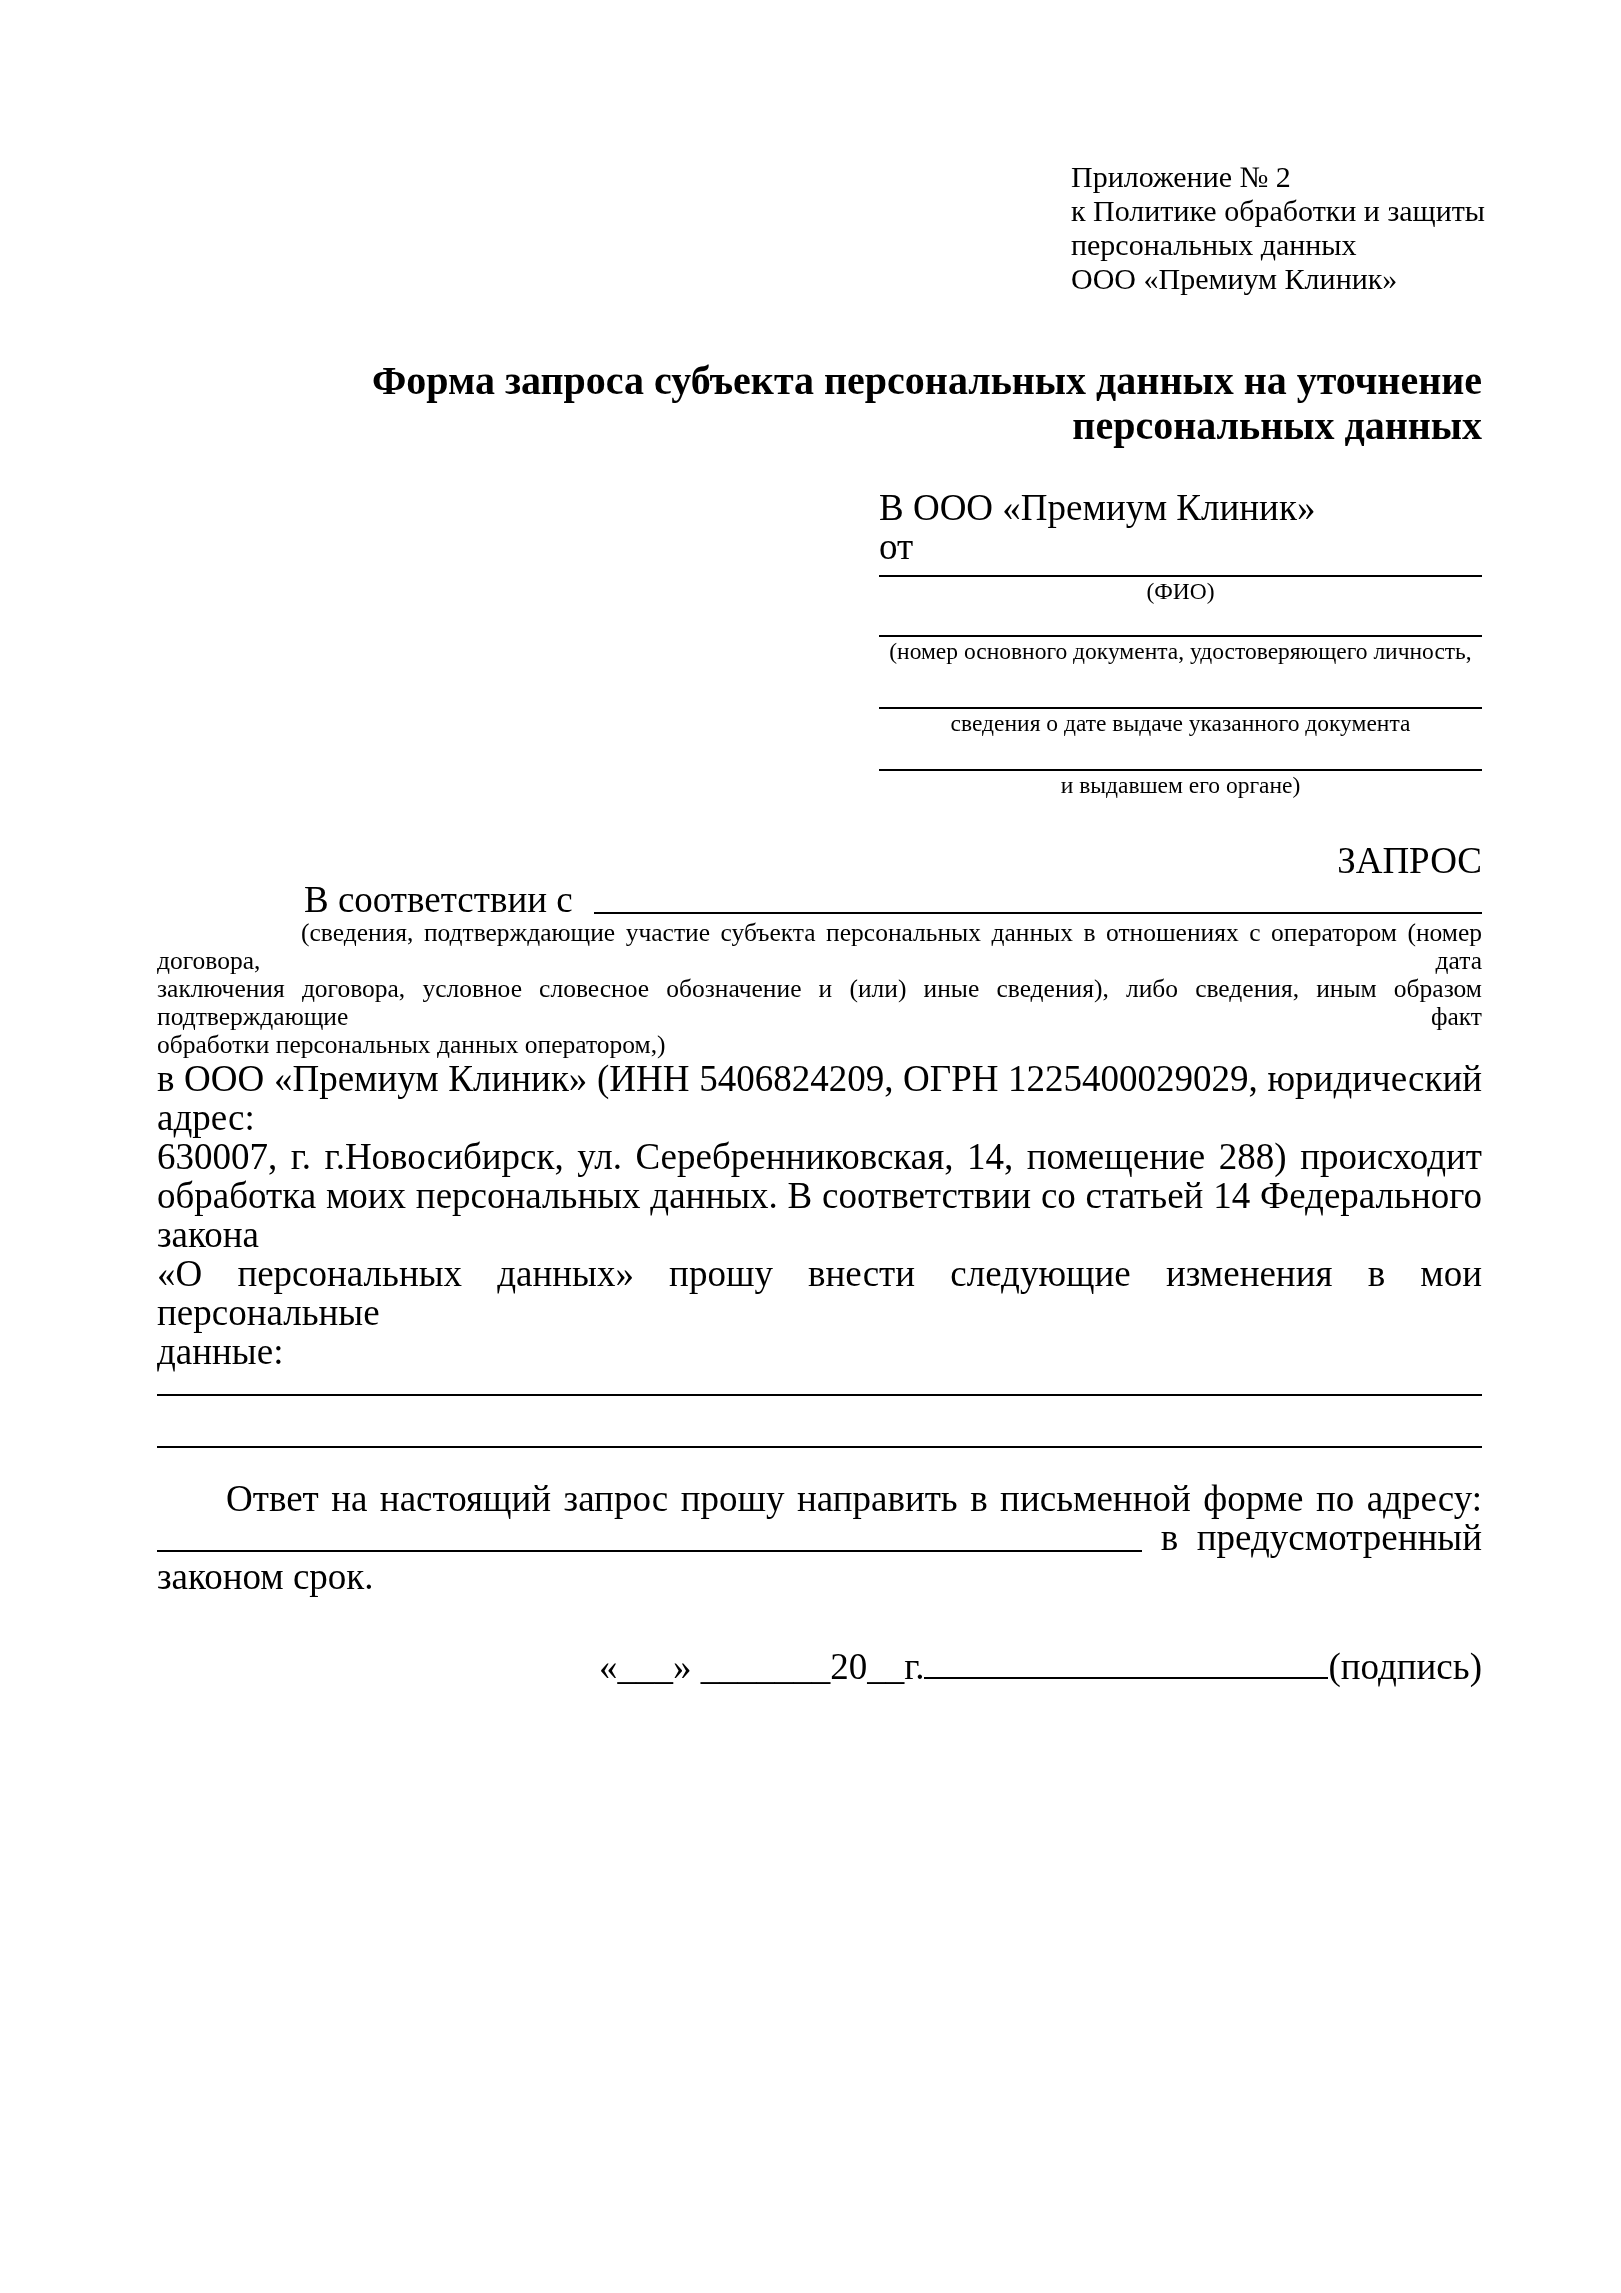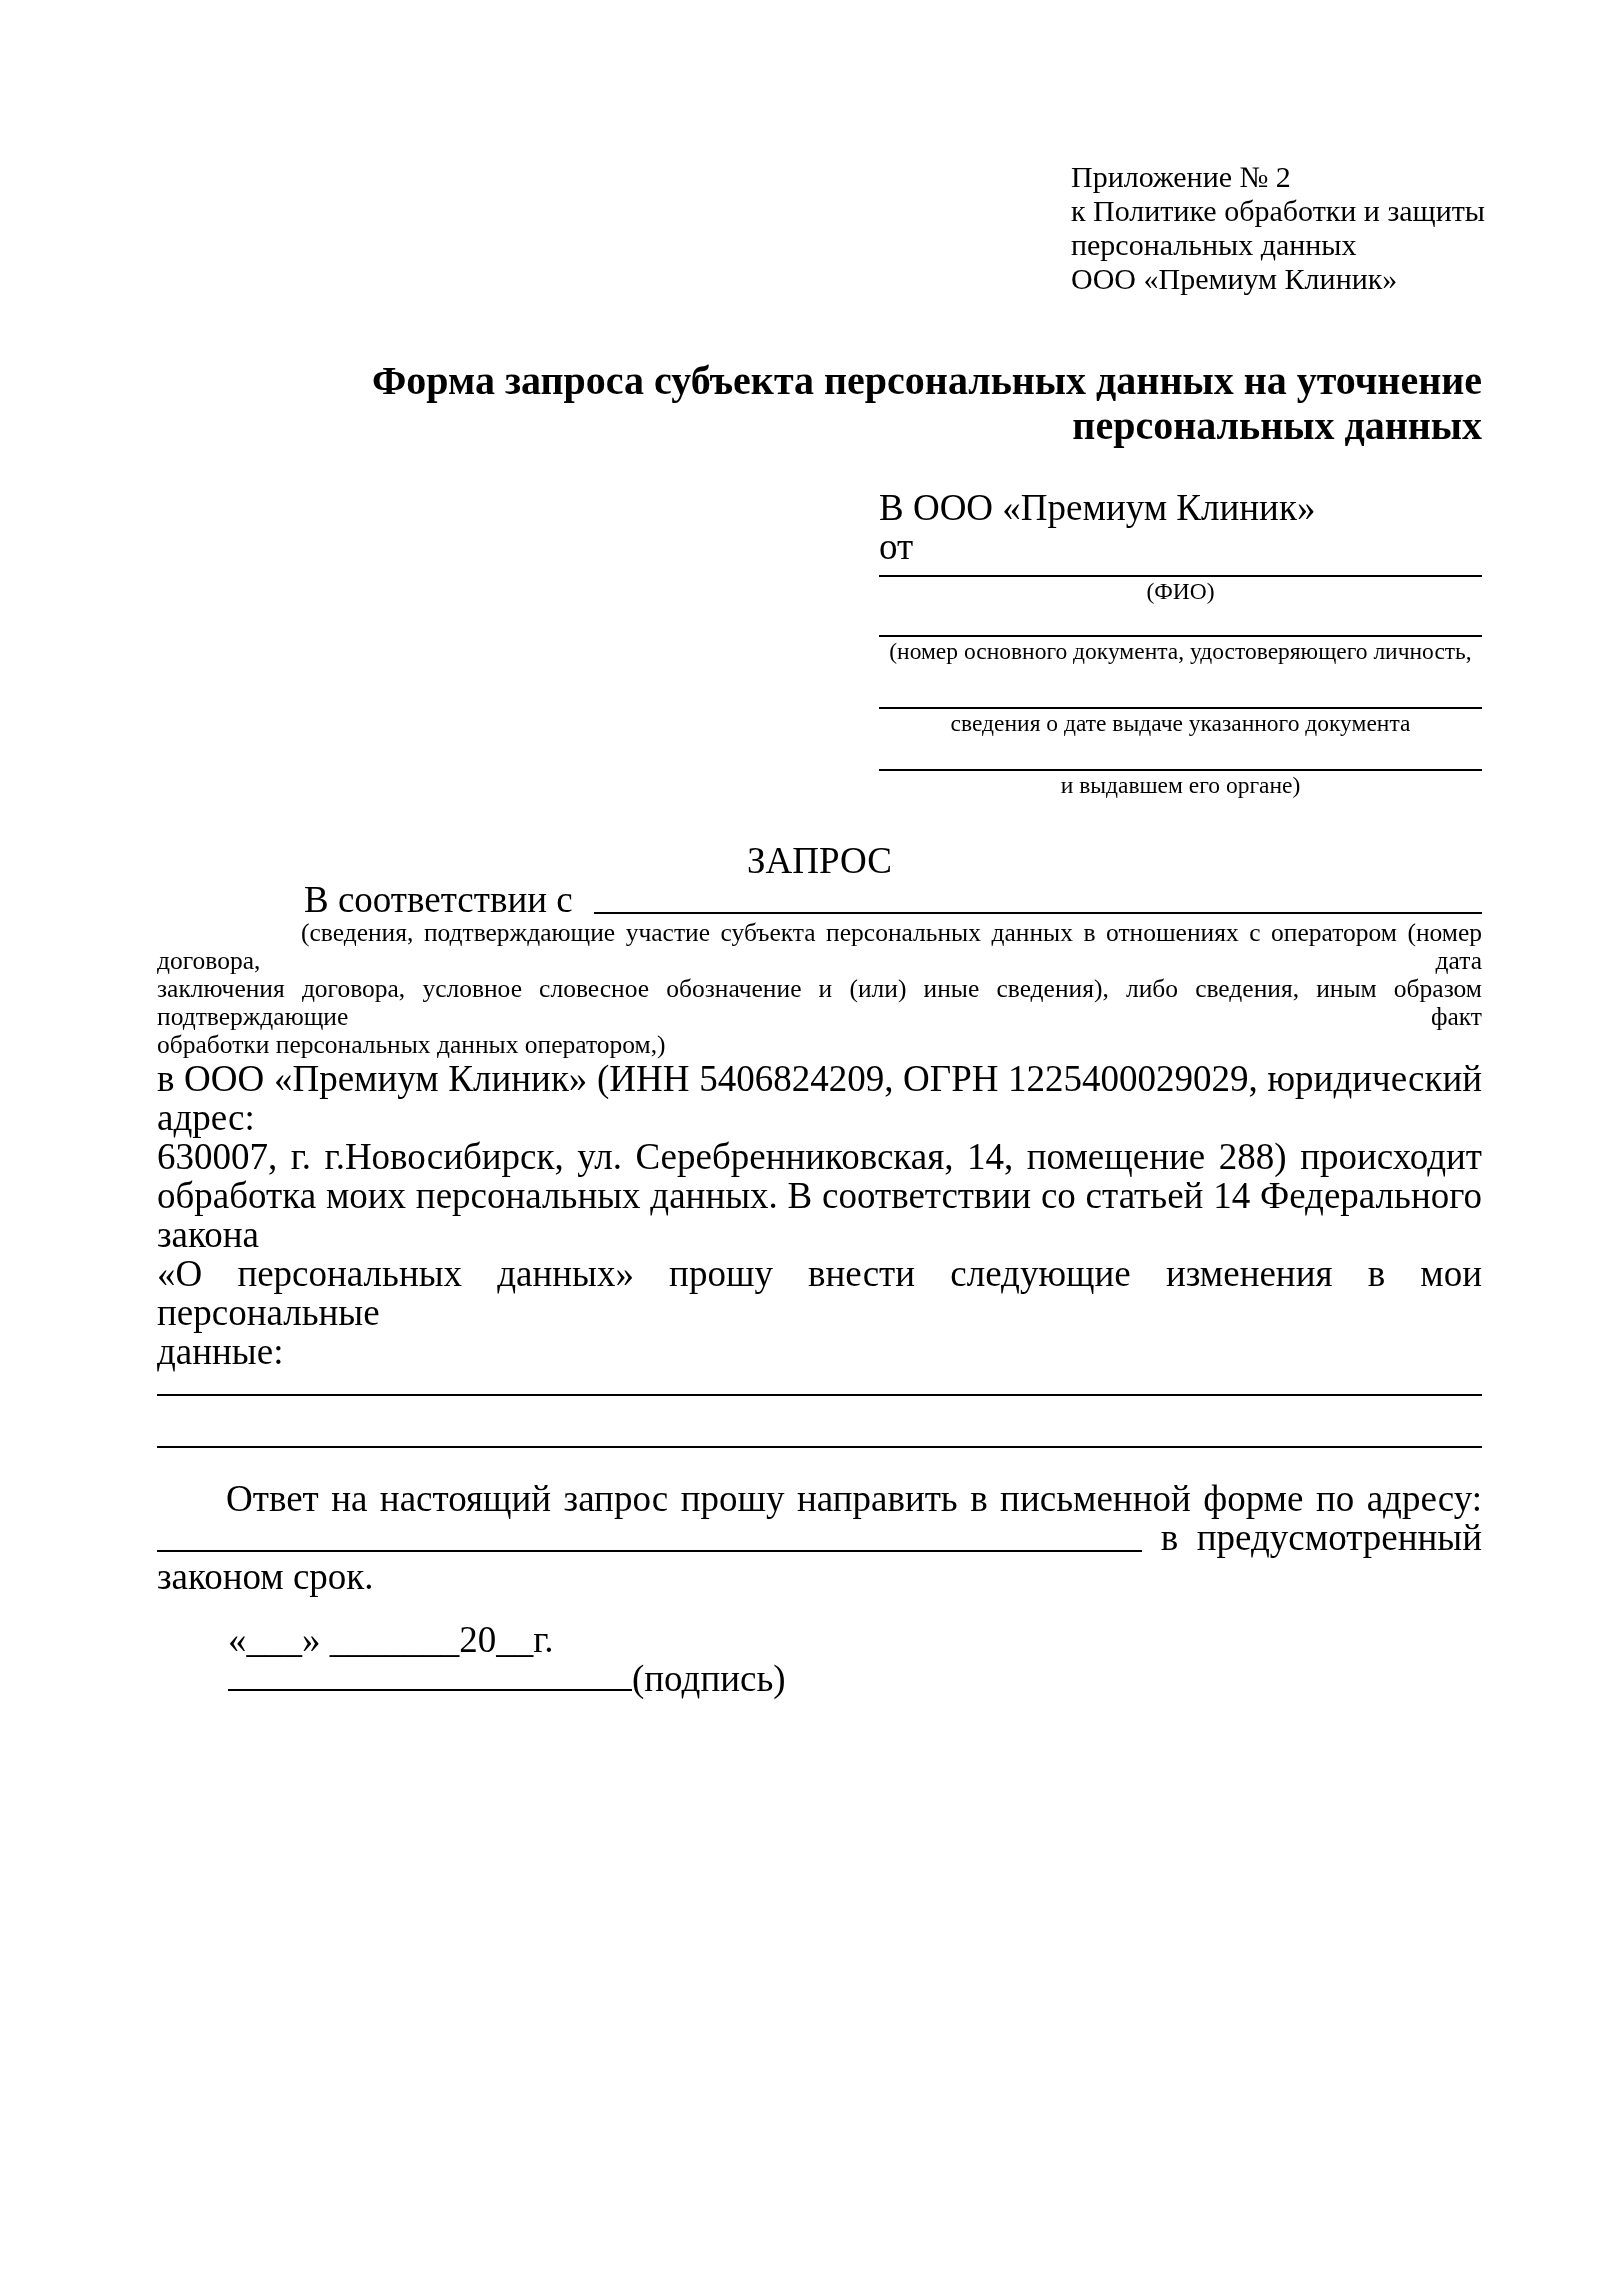--- a/index.html
+++ b/index.html
@@ -59,21 +59,21 @@
 
   
   .main {
     position: absolute;
     left: 157px;
     top: 841px;
     width: 1325px;
     font-size: 37px;
     line-height: 39px;
   }
-  .center { text-align: center; }
+  .center { text-align: right; }
   .j { text-align: justify; text-align-last: justify; -moz-text-align-last: justify; }
 
   .intro-row { display: flex; align-items: flex-end; padding-left: 147px; }
   .intro-row .prefix { white-space: pre; }
   .intro-row .fill {
     flex: 1;
     border-bottom: 2.9px solid #000;
     align-self: flex-end;
     margin-bottom: 4.9px;
     margin-left: 21.6px;
@@ -96,26 +96,25 @@
   }
   .reply-mid .addr-rule {
     width: 985px;
     border-bottom: 2.9px solid #000;
     align-self: flex-end;
     margin-bottom: 4.9px;
     height: 0;
   }
 
   .sig-row {
-    margin-top: 24px;
+    margin-top: 51px;
     display: flex;
     justify-content: flex-end;
     align-items: baseline;
     padding-left: 71px;
-    flex-direction: column;
   }
   .sig-group { white-space: nowrap; }
   .sig-rule {
     display: inline-block;
     width: 404px;
     height: 3.9px;
     border-bottom: 2.9px solid #000;
   }
 </style>
 </head>

